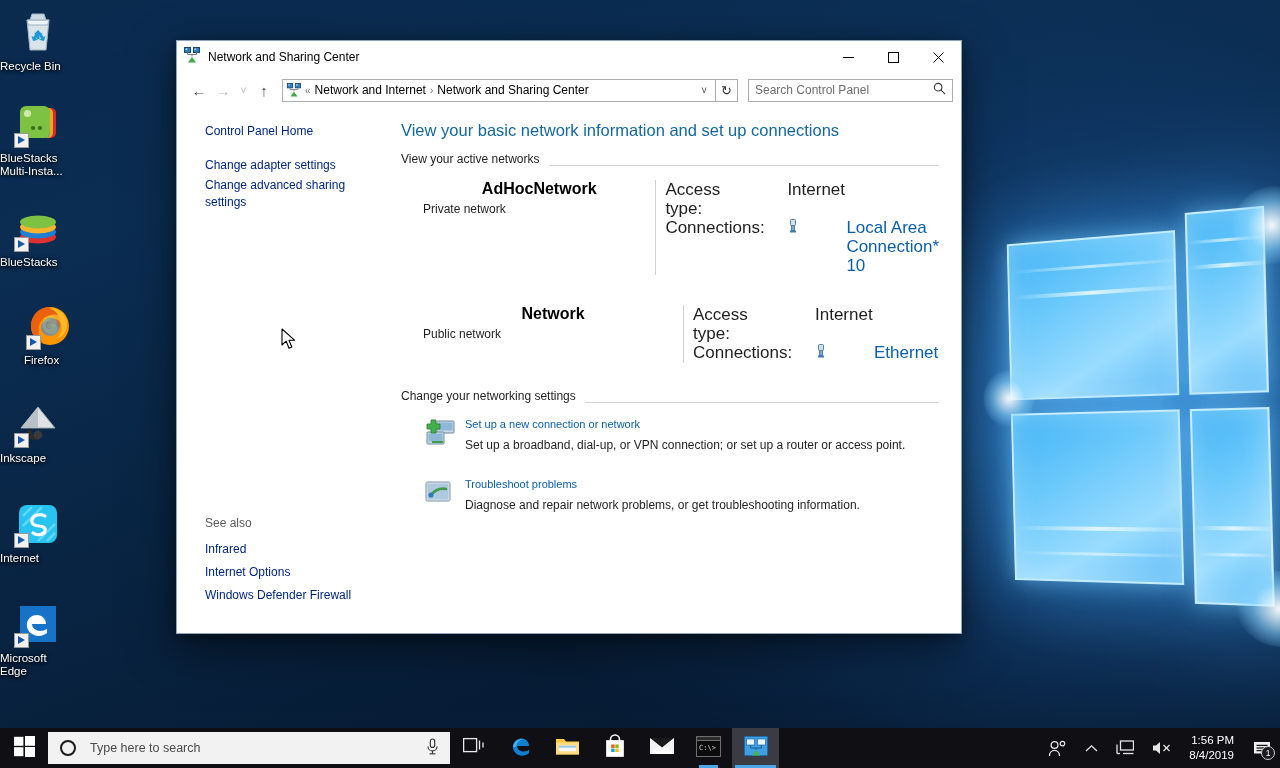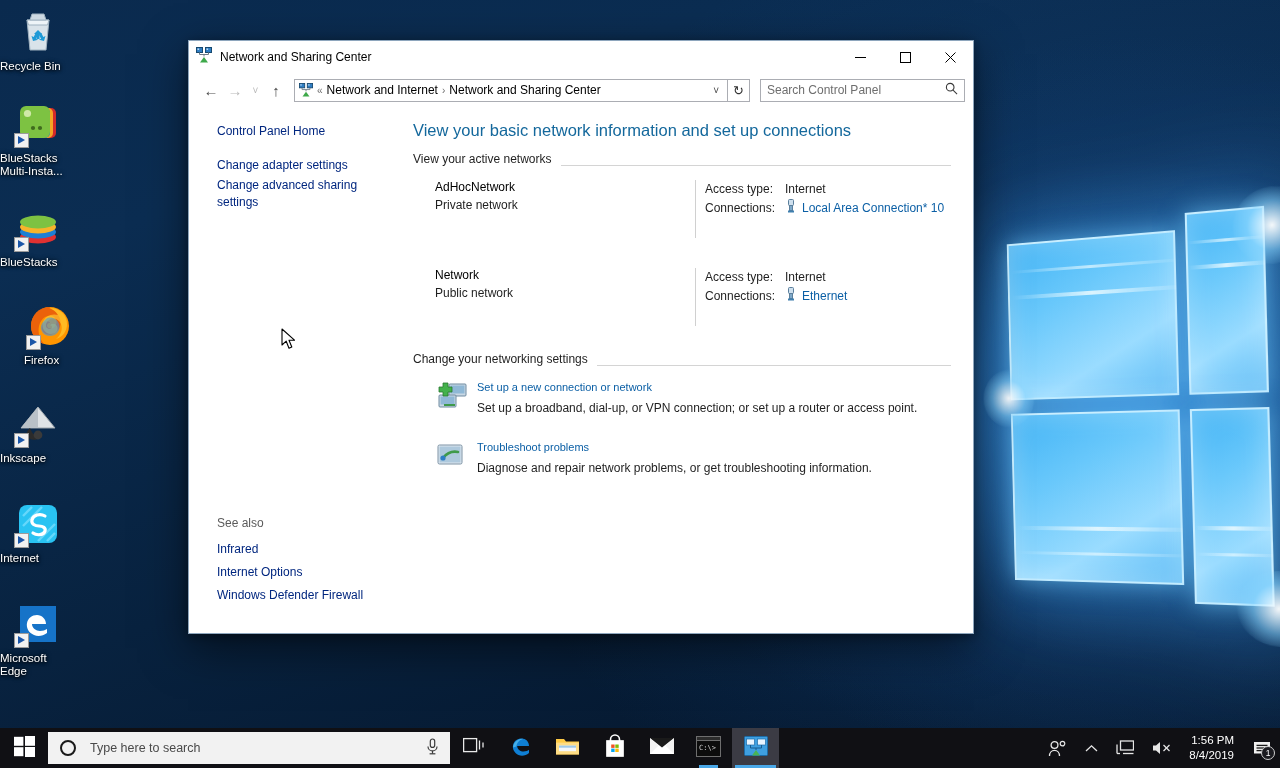--- a/index.html
+++ b/index.html
@@ -83,21 +83,21 @@
     left: 3px; top: 2px;
     width: 0; height: 0;
     border-left: 7px solid #1a56a8;
     border-top: 4px solid transparent;
     border-bottom: 4px solid transparent;
   }
 
   
   #window {
     position: absolute;
-    left: 188px; top: 40px;
+    left: 176px; top: 40px;
     width: 786px; height: 594px;
     background: #ffffff;
     border: 1px solid #8ea6bd;
     box-shadow: 0 14px 42px rgba(0,0,0,0.52), 0 2px 10px rgba(0,0,0,0.35);
     display: flex; flex-direction: column;
   }
   #titlebar {
     height: 32px;
     display: flex; align-items: center;
     background: #ffffff;
@@ -207,29 +207,29 @@
     display: flex; align-items: flex-end;
     font-size: 12px; color: #1f1f1f;
     margin-bottom: 6px;
   }
   .sect-hdr .rule {
     flex: 1; height: 1px; background: #d4d4d4; margin-left: 9px;
   }
 
   .net-row { display: flex; padding: 8px 0 0 0; }
   .net-left { width: 282px; padding-left: 22px; }
-  .net-name { font-size: 12px; font-weight: normal; color: #000; margin-bottom: 4px; }
+  .net-name { font-size: 16px; font-weight: bold; color: #000; margin-bottom: 4px; text-align: center; }
   .net-type { font-size: 12px; color: #1f1f1f; }
   .net-right {
     flex: 1;
     border-left: 1px solid #d0d0d0;
     padding-left: 9px;
     min-height: 58px;
   }
-  .kv { display: flex; font-size: 12px; line-height: 19px; color: #1f1f1f; }
+  .kv { display: flex; font-size: 17px; line-height: 19px; color: #1f1f1f; gap: 42px; }
   .kv .k { width: 80px; flex: none; }
   .kv .v { color: #1f1f1f; }
   .kv .link { color: #0b5fa5; cursor: default; }
   .conn-icon {
     display: inline-block;
     width: 12px; height: 14px;
     margin-right: 5px;
     vertical-align: -3px;
     position: relative;
   }

